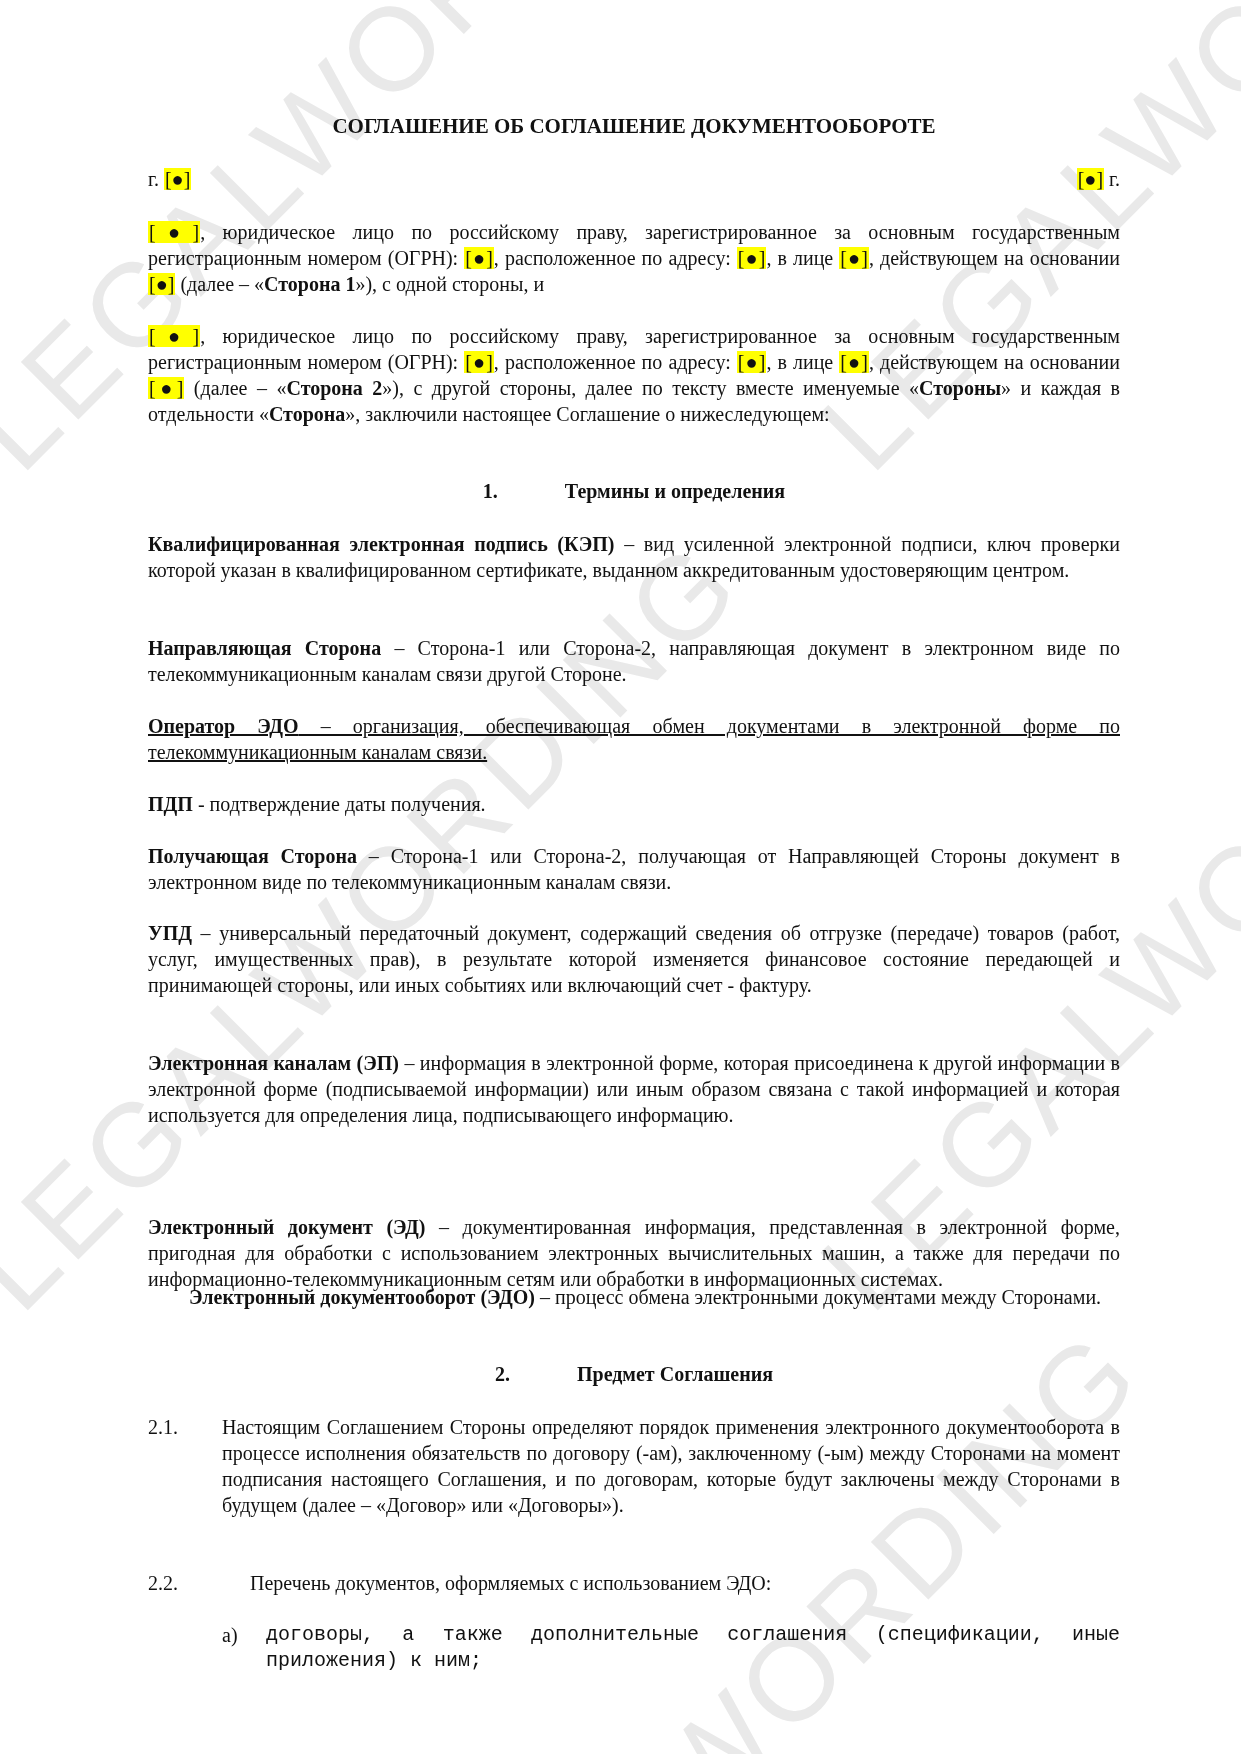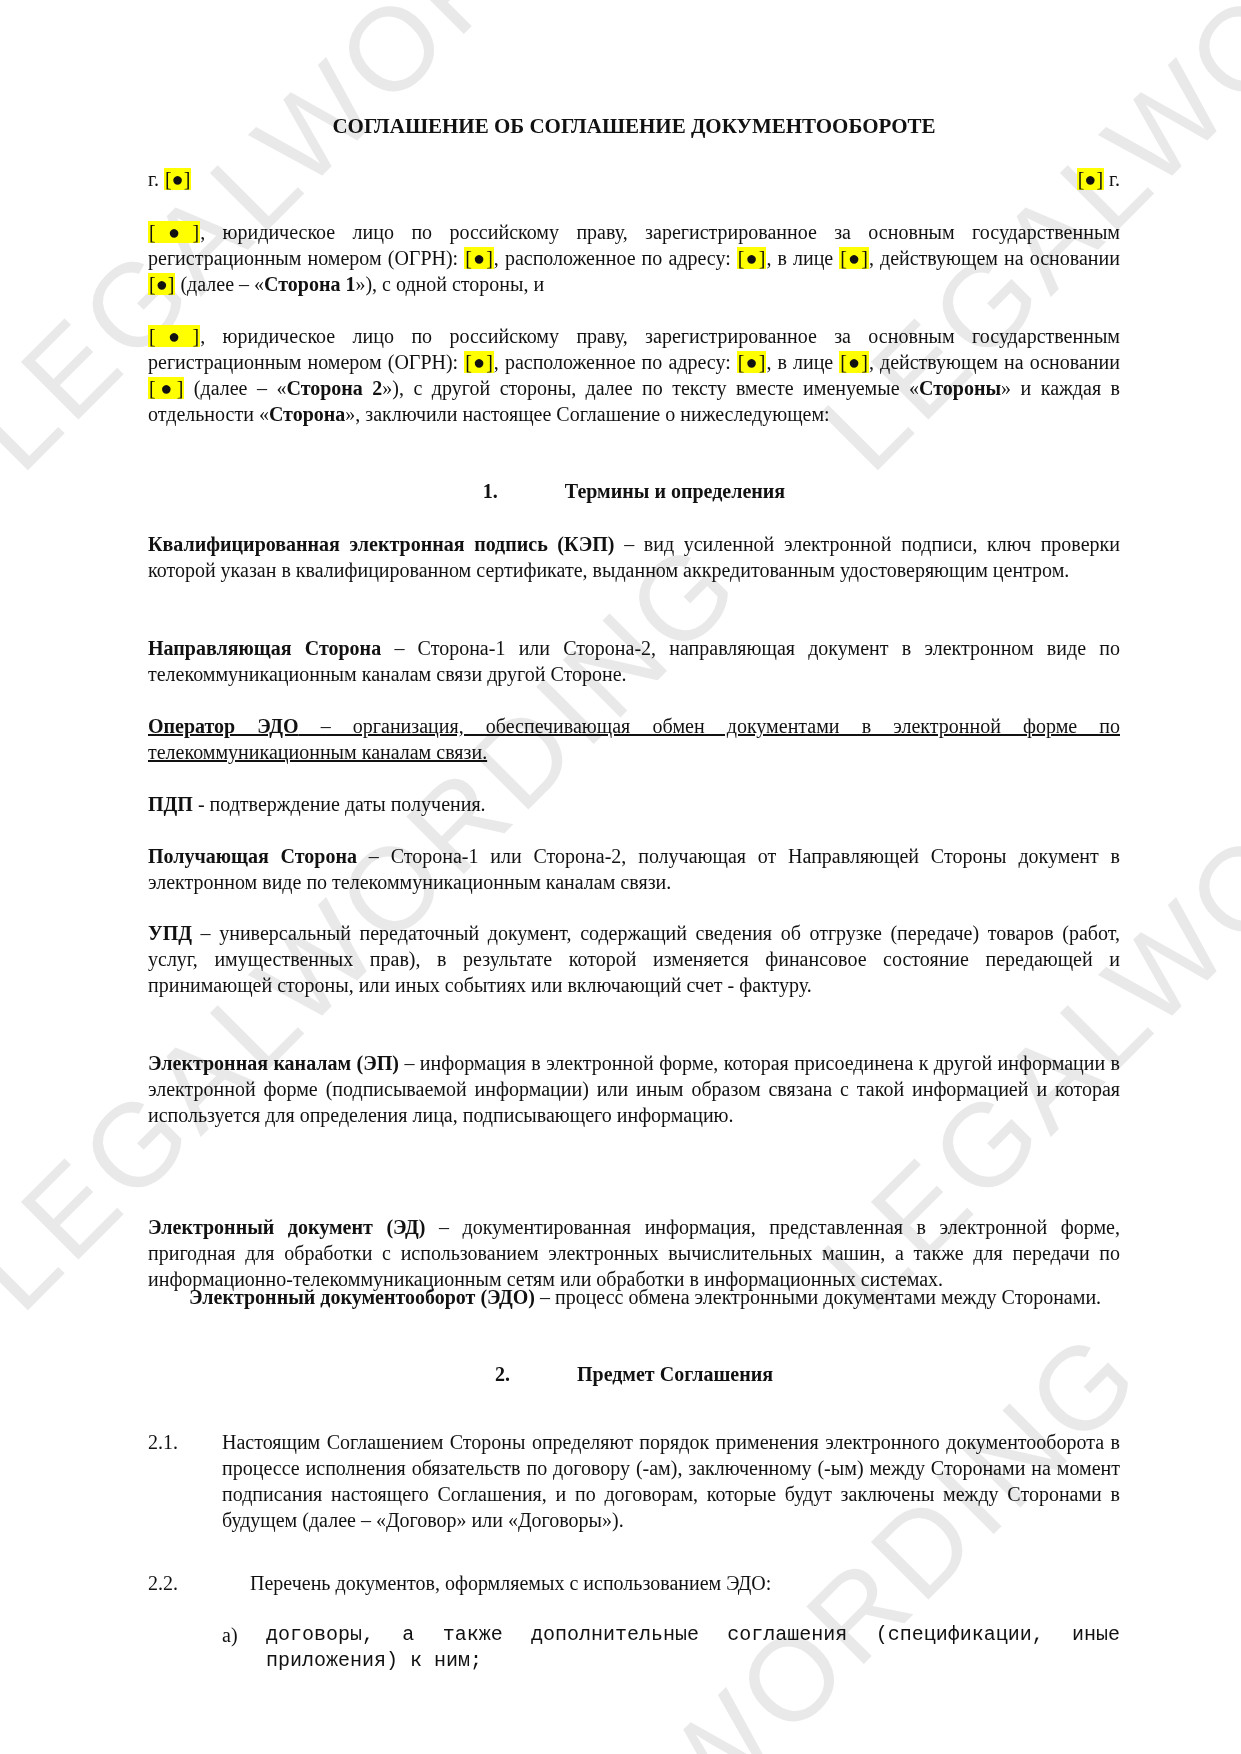--- a/index.html
+++ b/index.html
@@ -69,21 +69,21 @@
   <div class="para" style="top:920px;"><b>УПД</b><span> – универсальный передаточный документ, содержащий сведения об отгрузке (передаче) товаров (работ, услуг, имущественных прав), в результате которой изменяется финансовое состояние передающей и принимающей стороны, или иных событиях или включающий счет - фактуру.</span></div>
   <div class="para" style="top:1050px;"><b>Электронная каналам (ЭП)</b><span> – информация в электронной форме, которая присоединена к другой информации в электронной форме (подписываемой информации) или иным образом связана с такой информацией и которая используется для определения лица, подписывающего информацию.</span></div>
   <div class="para" style="top:1214px;"><b>Электронный документ (ЭД)</b><span> – документированная информация, представленная в электронной форме, пригодная для обработки с использованием электронных вычислительных машин, а также для передачи по информационно-телекоммуникационным сетям или обработки в информационных системах.</span></div>
   <div class="para" style="top:1284px;margin-left:41px;"><b>Электронный документооборот (ЭДО)</b><span> – процесс обмена электронными документами между Сторонами.</span></div>
 
   <div class="heading" style="top:1363px;">
     <span class="num">2.</span>
     <span>Предмет Соглашения</span>
   </div>
 
-  <div class="clause" style="top:1414px;margin-top:15px;">
+  <div class="clause" style="top:1414px;">
     <span class="cnum">2.1.</span>
     <span class="ctext">Настоящим Соглашением Стороны определяют порядок применения электронного документооборота в процессе исполнения обязательств по договору (-ам), заключенному (-ым) между Сторонами на момент подписания настоящего Соглашения,  и по договорам, которые будут заключены между Сторонами в будущем (далее – «Договор» или «Договоры»).</span>
   </div>
   <div class="clause" style="top:1570px;gap:28px;">
     <span class="cnum">2.2.</span>
     <span class="ctext">Перечень документов, оформляемых с использованием ЭДО:</span>
   </div>
   <div class="subitem" style="top:1622px;">
     <span class="snum">а)</span>
     <span class="stext">договоры, а также дополнительные соглашения (спецификации, иные приложения) к ним;</span>

